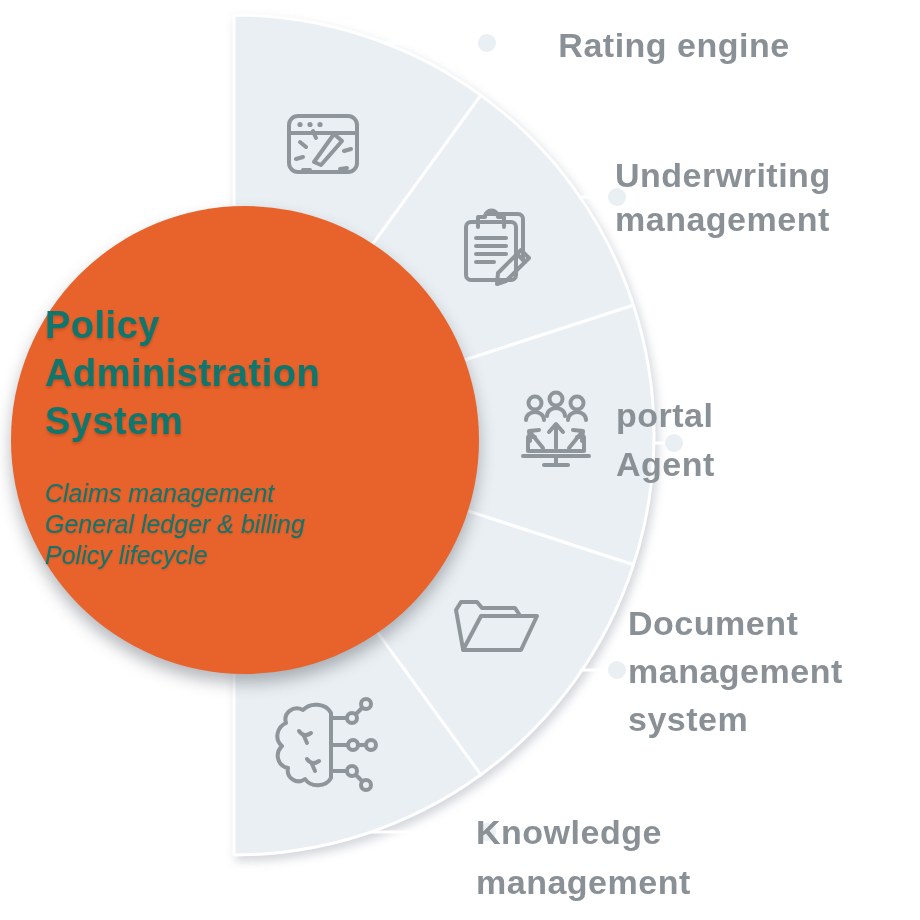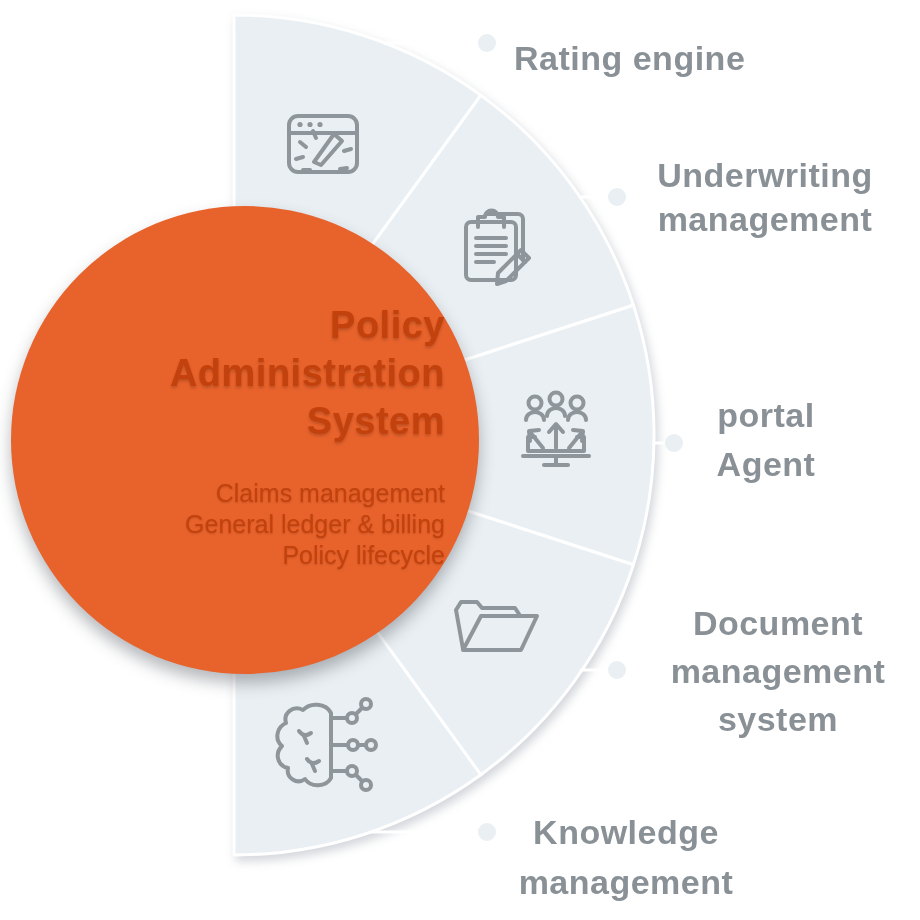--- a/index.html
+++ b/index.html
@@ -7,31 +7,31 @@
          font-family:"Liberation Sans", sans-serif;background:#ffffff;}
   #diagram-svg{position:absolute;left:0;top:0;}
   .fan-wedges{filter:drop-shadow(3px 5px 5px rgba(110,120,135,0.30));}
   .icon{stroke:#8F969B;stroke-width:4;fill:none;stroke-linecap:round;stroke-linejoin:round;}
   .conn-line{stroke:#FFFFFF;stroke-width:3;stroke-linecap:round;}
   .conn-dot{fill:#E9EFF2;}
   
   #center-circle{position:absolute;left:11px;top:206px;width:468px;height:468px;
     border-radius:50%;background:#E8622B;
     box-shadow:0 9px 16px rgba(60,65,75,0.38);}
-  .center-text{position:absolute;left:45px;width:400px;text-align:right;color:#c2410c;}
+  .center-text{position:absolute;left:45px;width:400px;text-align:left;color:#0f766e;}
   #center-title{top:301px;font-size:38px;line-height:48px;font-weight:bold;
     text-shadow:0 2px 3px rgba(0,0,0,0.18);letter-spacing:0.5px;}
   #center-subtitle{top:478px;font-size:25px;line-height:31px;font-weight:normal;
-    text-shadow:0 1px 2px rgba(0,0,0,0.15);}
+    text-shadow:0 1px 2px rgba(0,0,0,0.15);font-style:italic;}
   .center-text span{display:block;}
   
   .seg-label{position:absolute;font-weight:bold;color:#8A9196;font-size:34px;
-    letter-spacing:0.5px;text-align:center;}
+    letter-spacing:0.5px;}
   .seg-label span{display:block;}
-  #label-rating{left:514px;top:36px;width:320px;text-align:left;line-height:44px;}
+  #label-rating{left:514px;top:23px;width:320px;text-align:center;line-height:44px;}
   #label-underwriting{left:615px;top:153px;width:300px;line-height:44px;}
   #label-agent{left:616px;top:391px;width:300px;line-height:49px;}
   #label-document{left:628px;top:599px;width:300px;line-height:48px;}
   #label-knowledge{left:476px;top:807px;width:300px;line-height:50px;}
 </style>
 </head>
 <body>
 
 <div id="stage">
 

